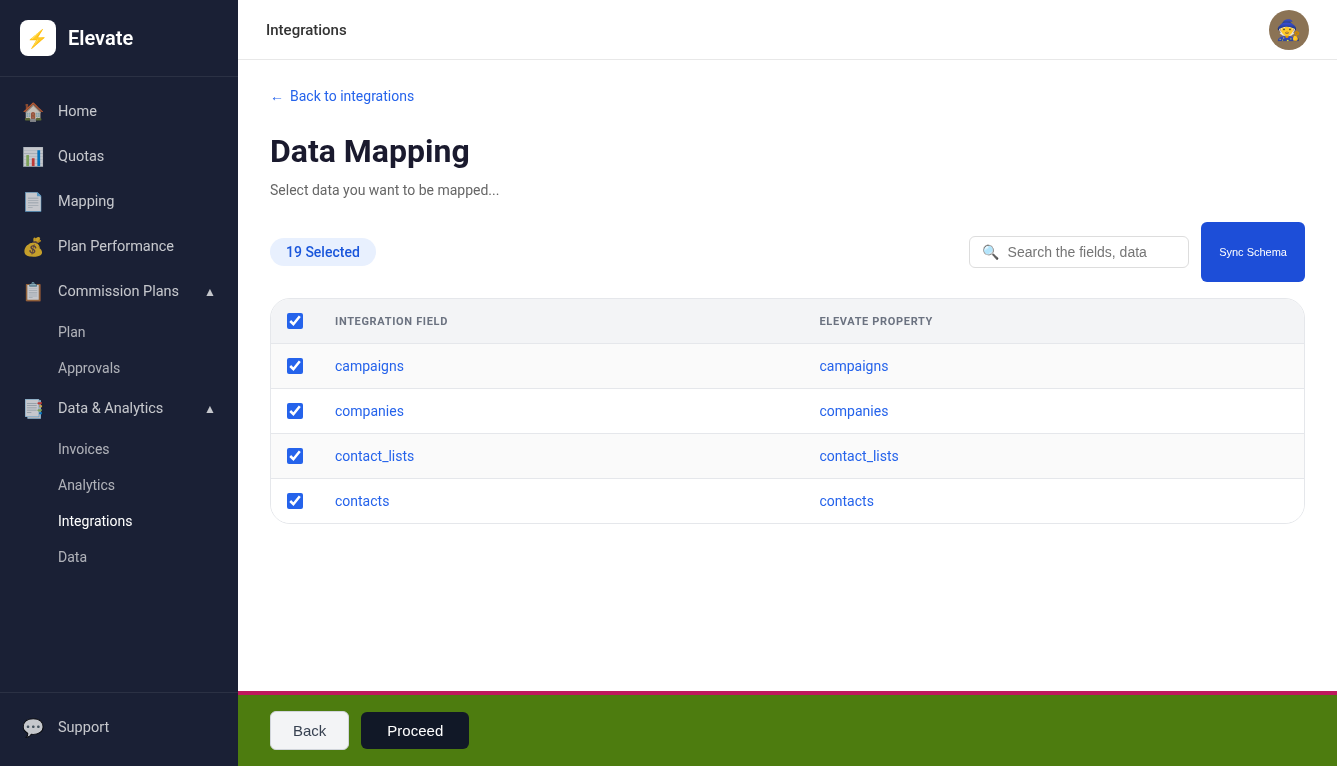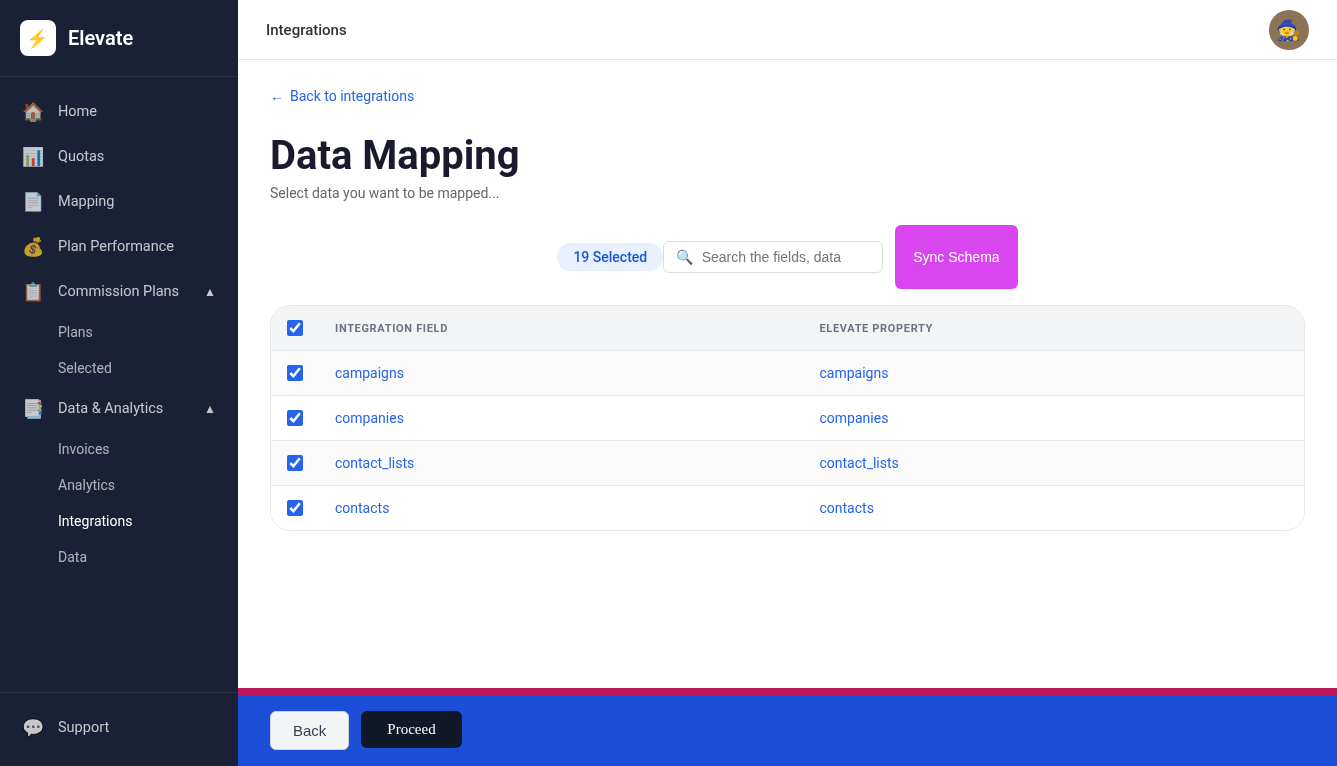--- a/index.html
+++ b/index.html
@@ -125,34 +125,34 @@
       display: flex;
       align-items: center;
       gap: 6px;
       color: #2563eb;
       font-size: 14px;
       cursor: pointer;
       margin-bottom: 28px;
       text-decoration: none;
     }
     .page-title {
-      font-size: 40px;
+      font-size: 32px;
       font-weight: 700;
       color: #1a1a2e;
-      margin-bottom: 6px;
+      margin-bottom: 12px;
     }
     .page-subtitle {
       font-size: 14px;
       color: #666;
       margin-bottom: 24px;
     }
     .toolbar {
       display: flex;
       align-items: center;
-      justify-content: center;
+      justify-content: space-between;
       margin-bottom: 16px;
     }
     .selected-badge {
       background: #e8f0fe;
       color: #1a56db;
       border-radius: 20px;
       padding: 6px 16px;
       font-size: 14px;
       font-weight: 500;
     }
@@ -174,26 +174,26 @@
     .search-box input {
       border: none;
       outline: none;
       font-size: 14px;
       color: #555;
       width: 100%;
       background: transparent;
     }
     .search-icon { color: #aaa; font-size: 14px; }
     .sync-btn {
-      background: #d946ef;
+      background: #1d4ed8;
       color: #fff;
       border: none;
       border-radius: 6px;
       padding: 24px 18px;
-      font-size: 14px;
+      font-size: 11px;
       cursor: pointer;
       font-weight: 500;
     }
     
     .data-table {
       border: 1px solid #e5e7eb;
       border-radius: 20px;
       overflow: hidden;
       width: 100%;
     }
@@ -236,46 +236,45 @@
     }
     .checkbox {
       width: 16px;
       height: 16px;
       accent-color: #2563eb;
       cursor: pointer;
     }
     
     .footer-actions {
       display: flex;
-      align-items: flex-start;
+      align-items: center;
       gap: 12px;
       padding: 16px 32px;
-      border-top: 7px solid #be185d;
-      background: #1d4ed8;
+      border-top: 4px solid #be185d;
+      background: #4d7c0f;
     }
     .back-btn {
       background: #f3f4f6;
       color: #374151;
       border: 1px solid #d1d5db;
       border-radius: 6px;
       padding: 10px 22px;
       font-size: 15px;
       cursor: pointer;
       font-weight: 500;
     }
     .proceed-btn {
       background: #111827;
       color: #fff;
       border: none;
       border-radius: 6px;
       padding: 10px 26px;
       font-size: 15px;
       cursor: pointer;
       font-weight: 500;
-      font-family: Liberation Serif, serif;
     }
     .table-scroll-container {
       overflow-y: auto;
       max-height: 310px;
     }
   </style>
 </head>
 <body>
 
 <div class="sidebar">
@@ -308,24 +307,24 @@
       <span>Plan Performance</span>
     </div>
 
     <div class="nav-section">
       <span class="nav-icon">📋</span>
       <span>Commission Plans</span>
       <span class="chevron">▲</span>
     </div>
     <div class="sub-nav">
       <div class="sub-nav-item">
-        <span>Plans</span>
+        <span>Plan</span>
       </div>
       <div class="sub-nav-item">
-        <span>Selected</span>
+        <span>Approvals</span>
       </div>
     </div>
 
     <div class="nav-section">
       <span class="nav-icon">📑</span>
       <span>Data &amp; Analytics</span>
       <span class="chevron">▲</span>
     </div>
     <div class="sub-nav">
       <div class="sub-nav-item">

